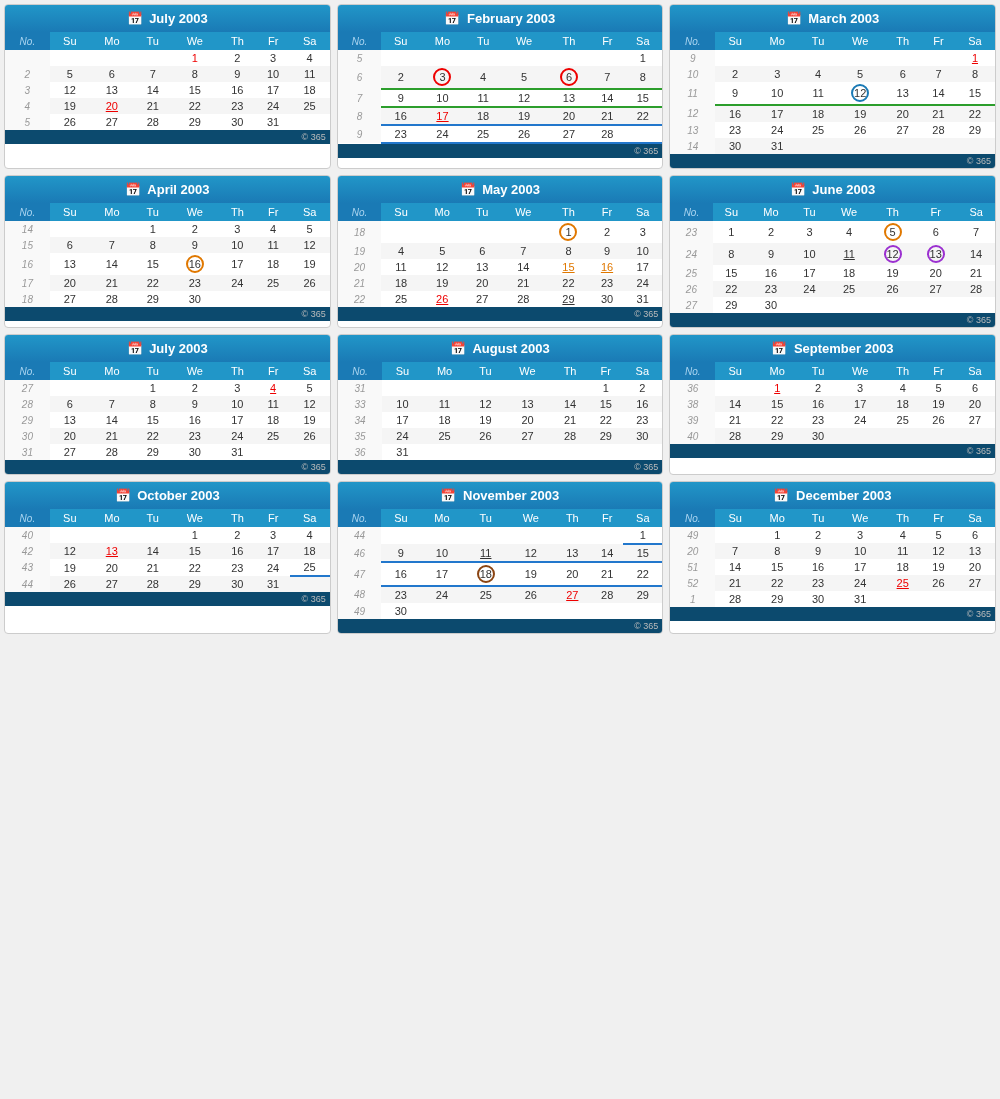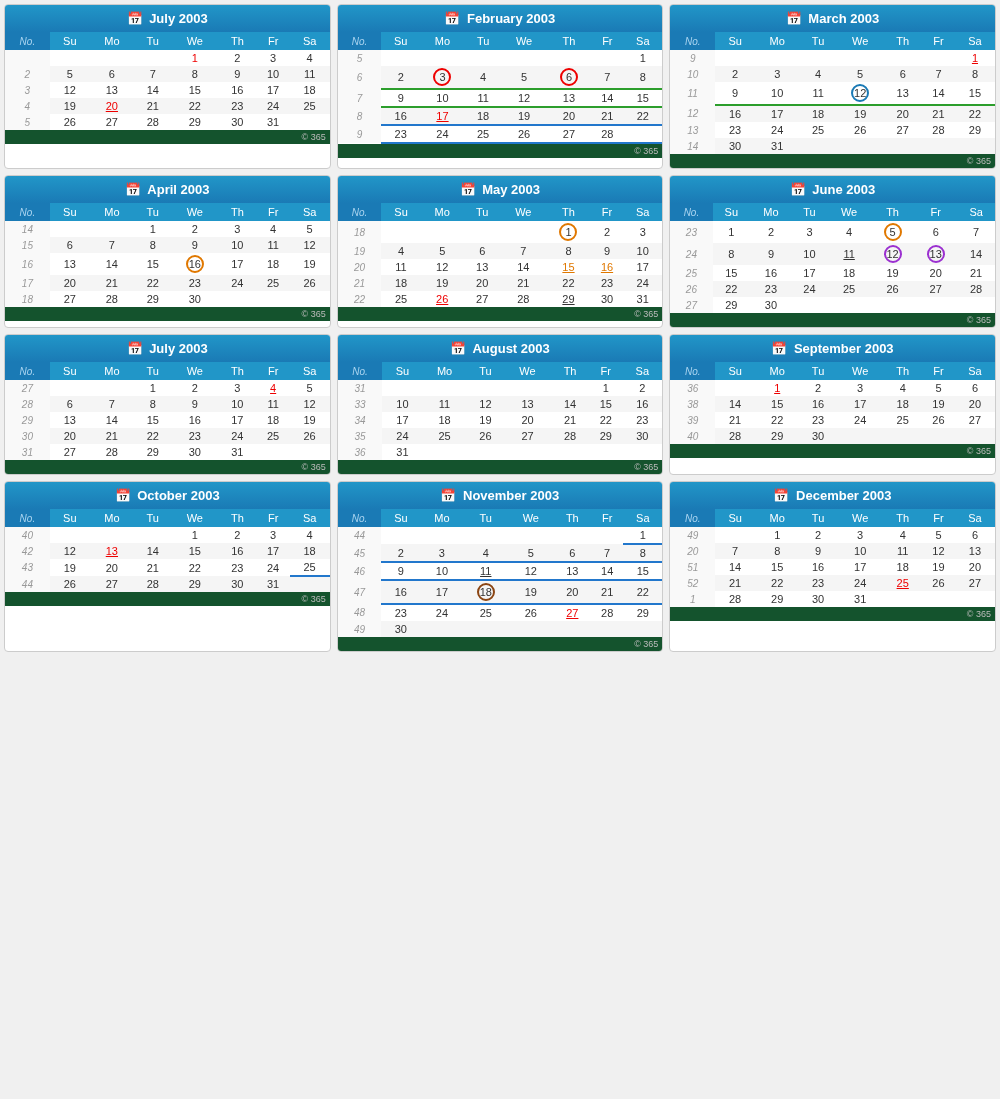--- a/index.html
+++ b/index.html
@@ -67,21 +67,21 @@
       background: #f5f5f5;
     }
     .cal-table tr:nth-child(odd) {
       background: #fff;
     }
     .cal-footer {
       text-align: right;
       padding: 2px 4px;
       color: #bbb;
       font-size: 9px;
-      background: #14532d;
+      background: #0c4a6e;
     }
     
     .underline { text-decoration: underline; }
     .red { color: #e00; }
     .red-underline { color: #e00; text-decoration: underline; }
     .circle-red {
       display: inline-block;
       border: 2px solid #e00;
       border-radius: 50%;
       width: 18px;
@@ -856,30 +856,20 @@
             <td class="week-no">44</td>
             <td></td>
             <td></td>
             <td></td>
             <td></td>
             <td></td>
             <td></td>
             <td style="border-bottom: 2px solid rgb(34, 119, 204);">1</td>
           </tr>
           <tr>
-            <td class="week-no">45</td>
-            <td style="border-bottom: 2px solid rgb(34, 119, 204);">2</td>
-            <td style="border-bottom: 2px solid rgb(34, 119, 204);">3</td>
-            <td style="border-bottom: 2px solid rgb(34, 119, 204);">4</td>
-            <td style="border-bottom: 2px solid rgb(34, 119, 204);">5</td>
-            <td style="border-bottom: 2px solid rgb(34, 119, 204);">6</td>
-            <td style="border-bottom: 2px solid rgb(34, 119, 204);">7</td>
-            <td style="border-bottom: 2px solid rgb(34, 119, 204);">8</td>
-          </tr>
-          <tr>
             <td class="week-no">46</td>
             <td style="border-bottom: 2px solid rgb(34, 119, 204);">9</td>
             <td style="border-bottom: 2px solid rgb(34, 119, 204);">10</td>
             <td style="border-bottom: 2px solid rgb(34, 119, 204);"><span class="underline">11</span></td>
             <td style="border-bottom: 2px solid rgb(34, 119, 204);">12</td>
             <td style="border-bottom: 2px solid rgb(34, 119, 204);">13</td>
             <td style="border-bottom: 2px solid rgb(34, 119, 204);">14</td>
             <td style="border-bottom: 2px solid rgb(34, 119, 204);">15</td>
           </tr>
           <tr>

